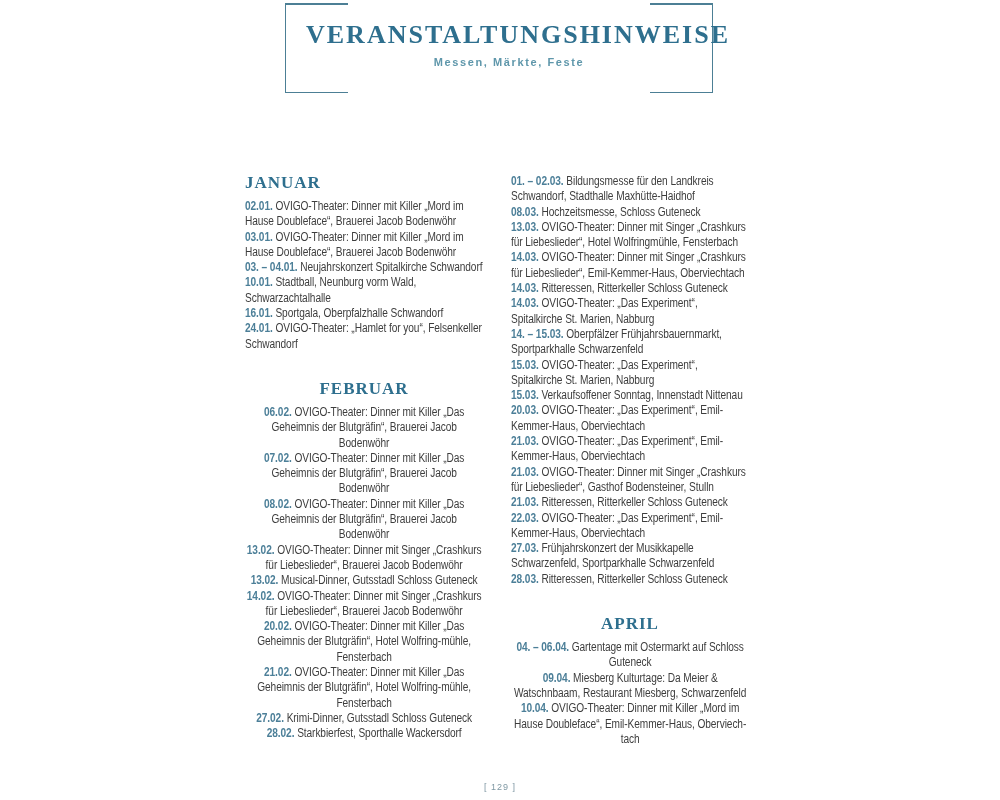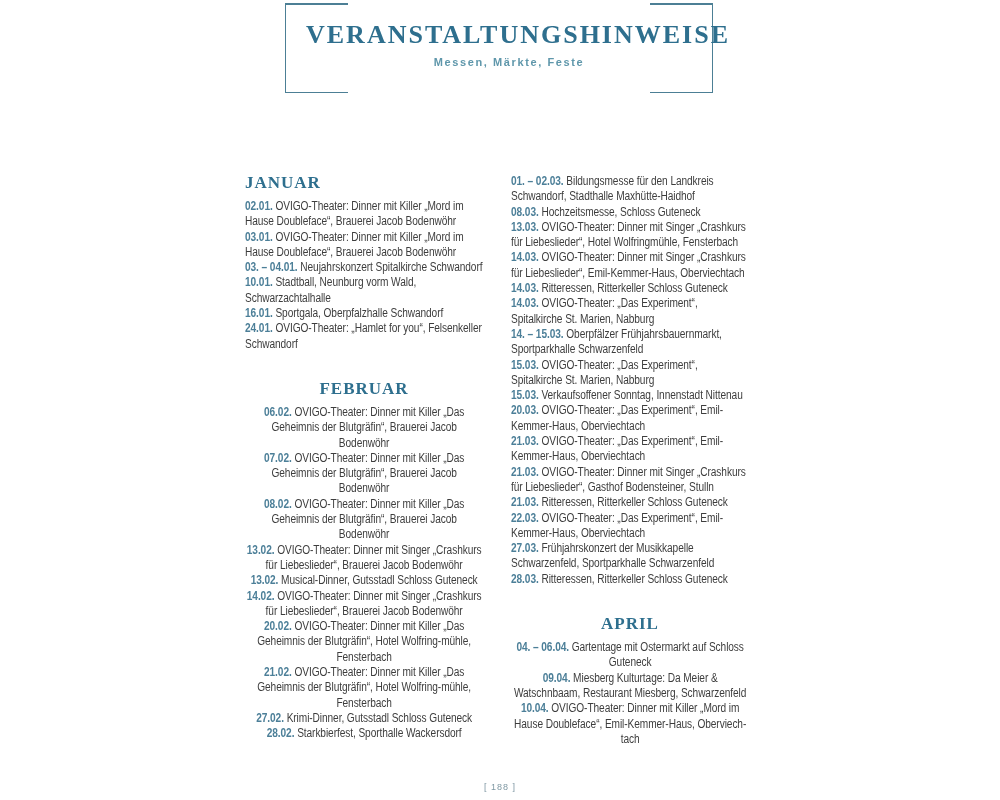--- a/index.html
+++ b/index.html
@@ -160,15 +160,15 @@
   <p class="event"><span class="date">04. – 06.04.</span> <span class="text">Gartentage mit Ostermarkt auf Schloss Guteneck</span></p>
 
   <p class="event"><span class="date">09.04.</span> <span class="text">Miesberg Kulturtage: Da Meier &amp; Watschnbaam, Restaurant Miesberg, Schwarzenfeld</span></p>
 
   <p class="event"><span class="date">10.04.</span> <span class="text">OVIGO-Theater: Dinner mit Killer „Mord im Hause Doubleface“, Emil-Kemmer-Haus, Oberviech-tach</span></p>
 </div>
   </section>
 </div>
   </main>
 
-  <footer class="page-number">[ 188 ]</footer>
+  <footer class="page-number">[ 129 ]</footer>
 
 </div>
 
 </body></html>

